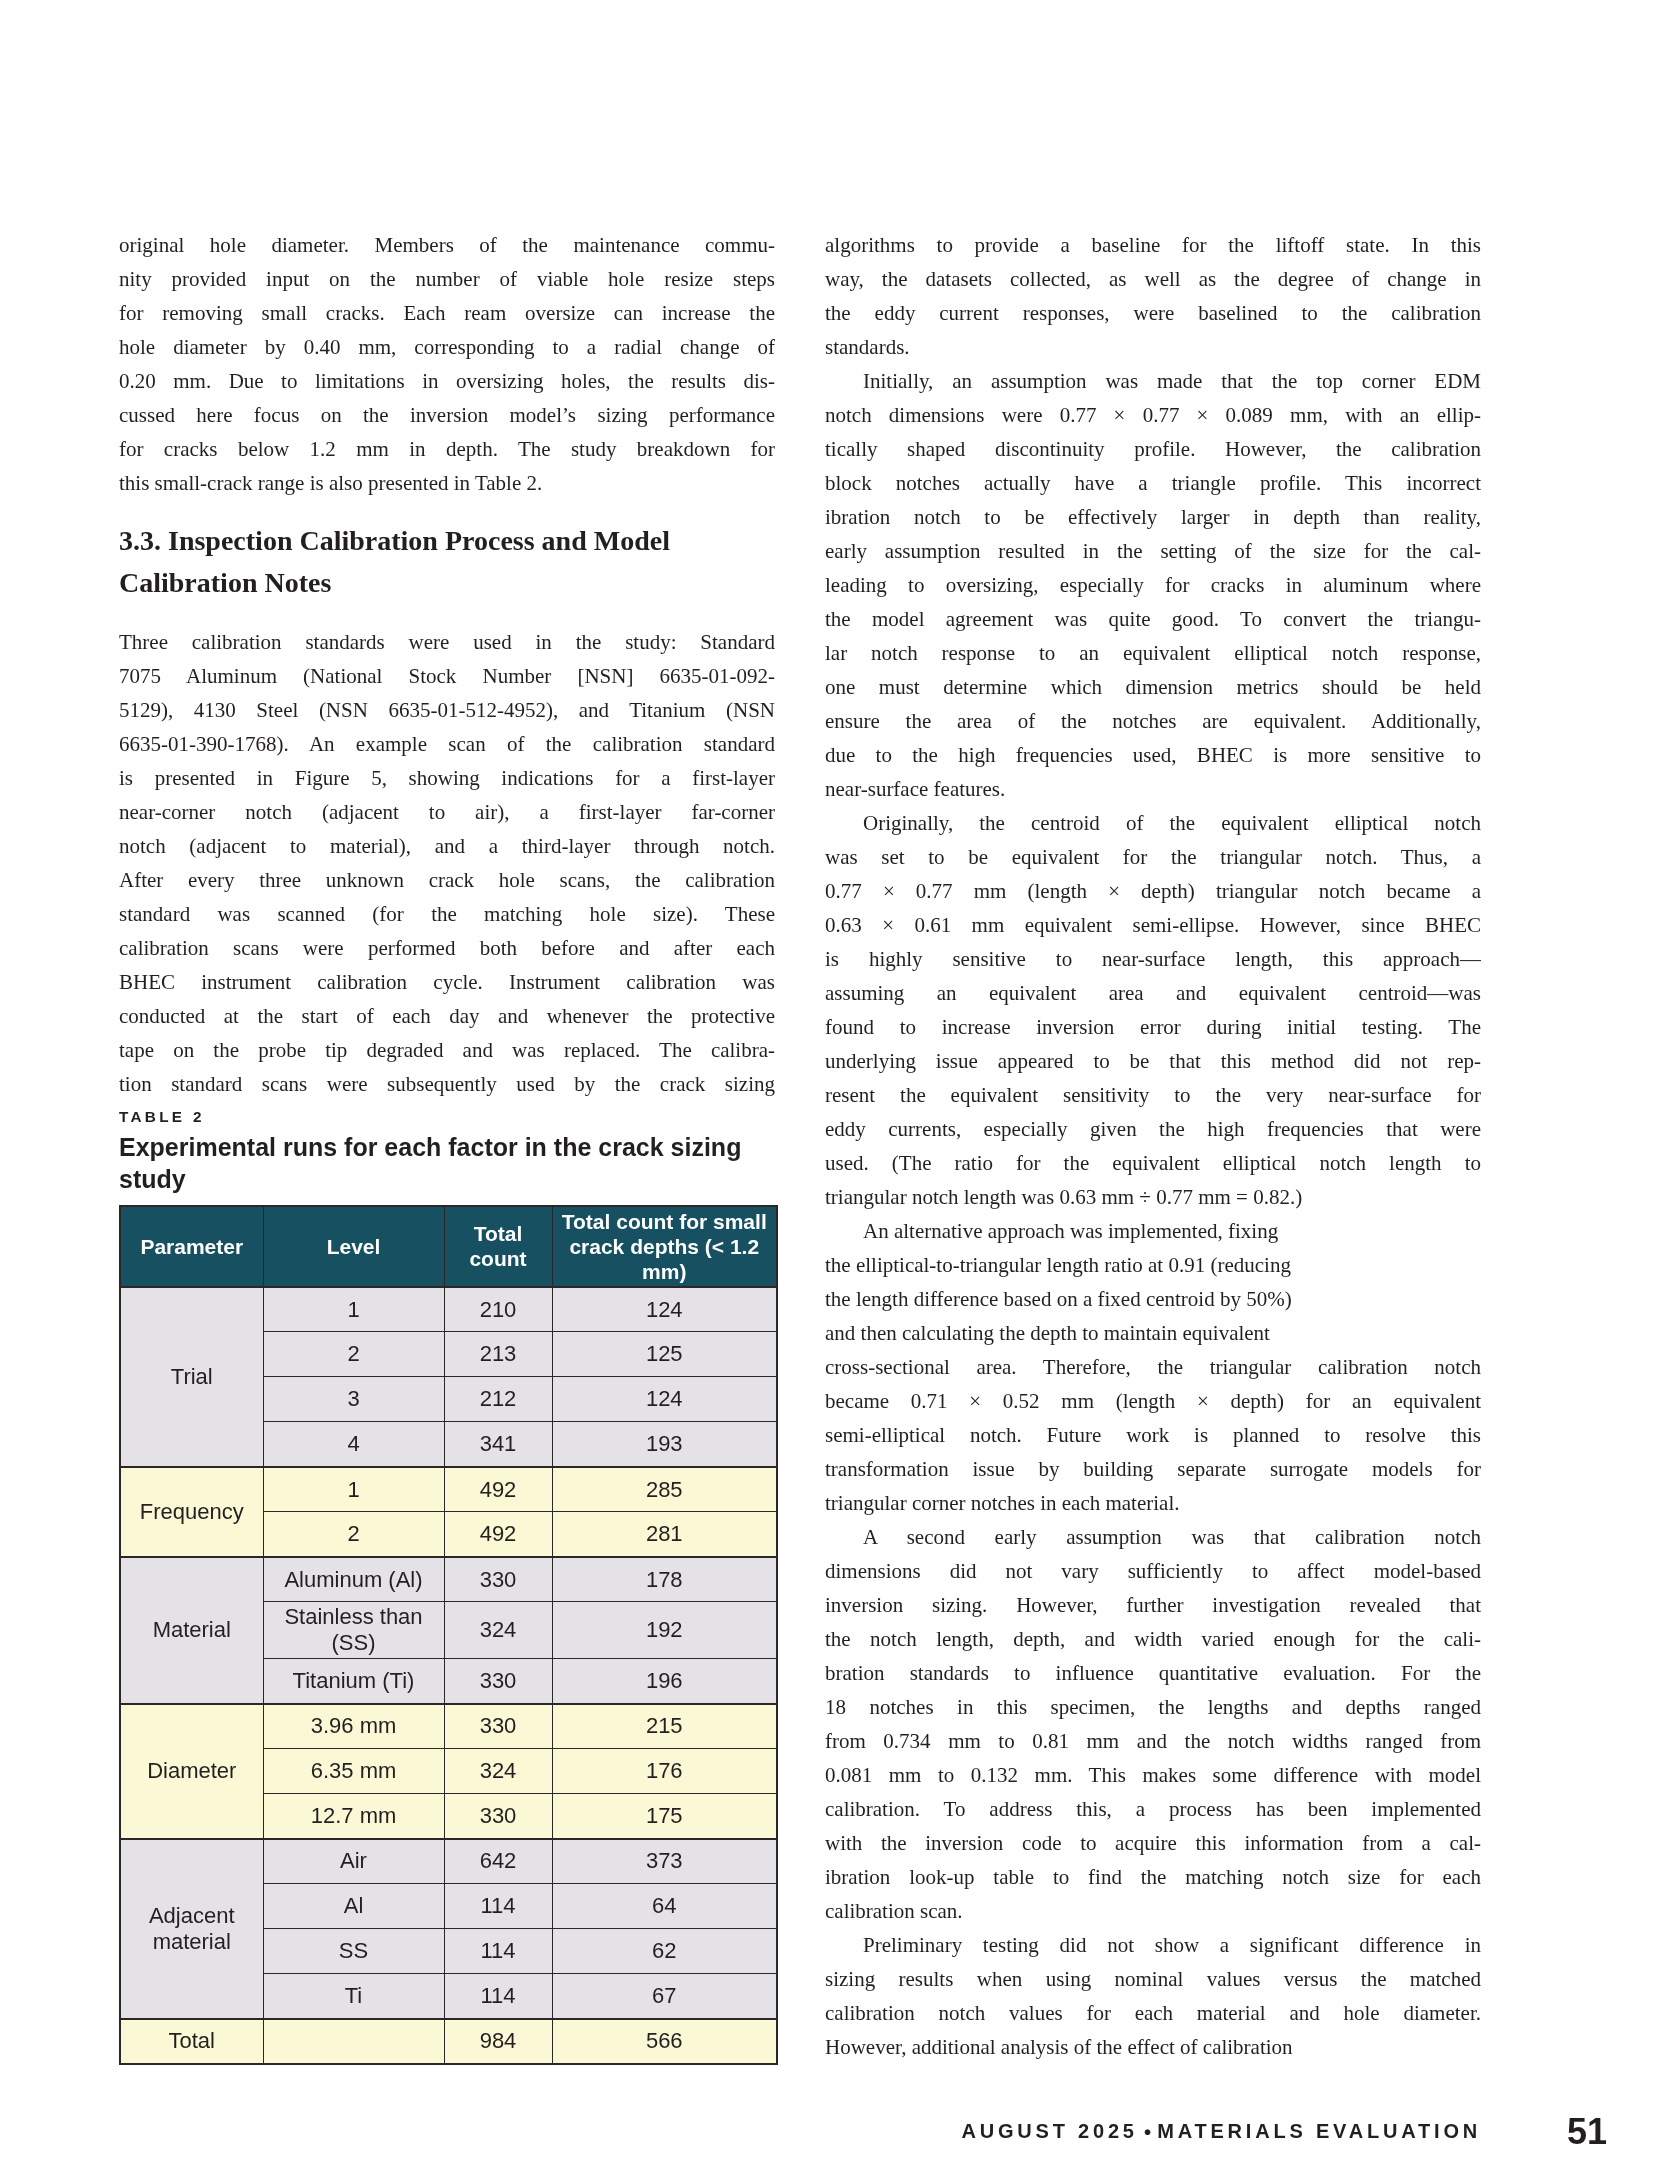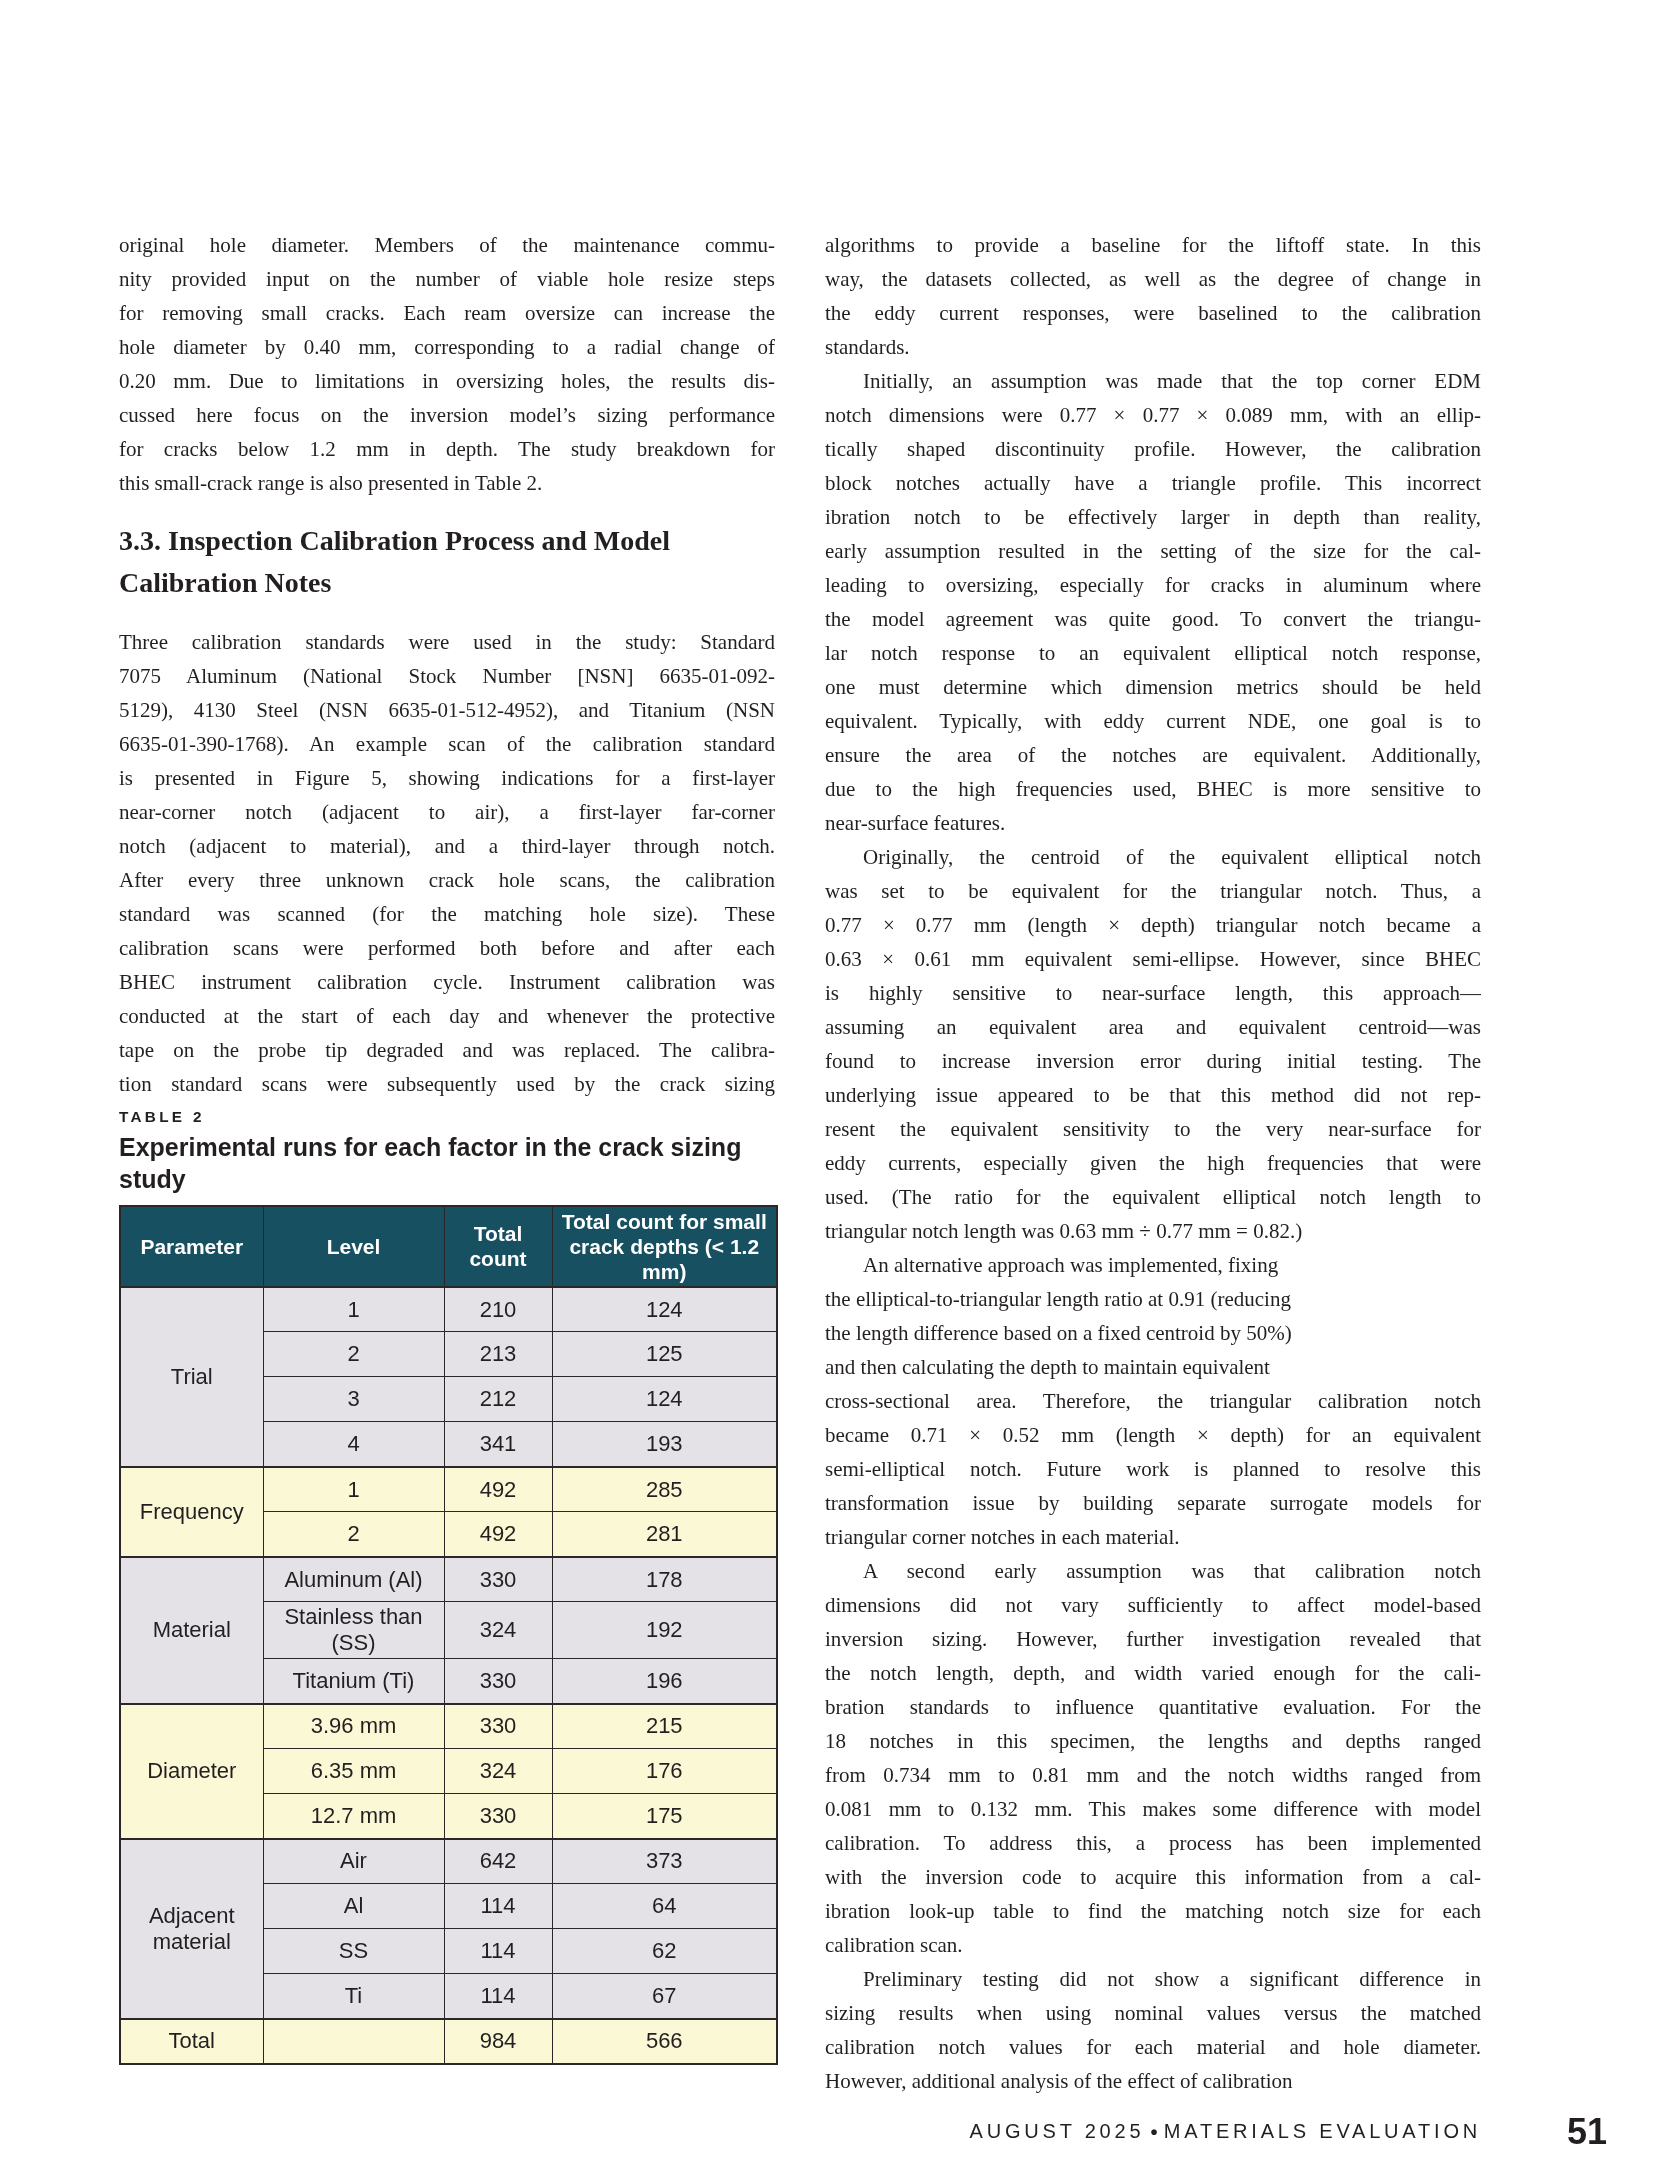--- a/index.html
+++ b/index.html
@@ -70,21 +70,21 @@
     height:67px;
   }
   table.data td{font-size:22px;line-height:26px;height:45px;color:var(--ink);}
   table.data tr.grey td{background:var(--grey-row);}
   table.data tr.yellow td{background:var(--yellow-row);}
   table.data tr.group-start td{border-top:2.9px solid var(--border);}
   table.data{border:2.9px solid var(--border);}
   .footer-line{
     position:absolute;top:2117px;right:199px;
     font-family:"Liberation Sans","DejaVu Sans",sans-serif;
-    font-size:20px;font-weight:normal;letter-spacing:3.8px;
+    font-size:20px;font-weight:bold;letter-spacing:3.8px;
     line-height:29px;color:var(--ink);white-space:nowrap;text-align:center;
   }
   .footer-line .dot{font-size:13.4px;letter-spacing:0;vertical-align:1.9px;padding:0 5.7px;}
   .folio{
     position:absolute;top:2113px;right:73px;
     font-family:"Liberation Sans","DejaVu Sans",sans-serif;
     font-size:36px;font-weight:bold;line-height:38px;color:var(--ink);
   }
 </style>
 </head>
@@ -259,21 +259,20 @@
         <div class="line">Initially, an assumption was made that the top corner EDM</div>
         <div class="line">notch dimensions were 0.77 × 0.77 × 0.089 mm, with an ellip-</div>
         <div class="line">tically shaped discontinuity profile. However, the calibration</div>
         <div class="line">block notches actually have a triangle profile. This incorrect</div>
         <div class="line">ibration notch to be effectively larger in depth than reality,</div>
         <div class="line">early assumption resulted in the setting of the size for the cal-</div>
         <div class="line">leading to oversizing, especially for cracks in aluminum where</div>
         <div class="line">the model agreement was quite good. To convert the triangu-</div>
         <div class="line">lar notch response to an equivalent elliptical notch response,</div>
         <div class="line">one must determine which dimension metrics should be held</div>
-        <div class="line">equivalent. Typically, with eddy current NDE, one goal is to</div>
         <div class="line">ensure the area of the notches are equivalent. Additionally,</div>
         <div class="line">due to the high frequencies used, BHEC is more sensitive to</div>
         <div class="line ragged">near-surface features.</div>
       </div>
       <div class="para indent">
         <div class="line">Originally, the centroid of the equivalent elliptical notch</div>
         <div class="line">was set to be equivalent for the triangular notch. Thus, a</div>
         <div class="line">0.77 × 0.77 mm (length × depth) triangular notch became a</div>
         <div class="line">0.63 × 0.61 mm equivalent semi-ellipse. However, since BHEC</div>
         <div class="line">is highly sensitive to near-surface length, this approach—</div>

